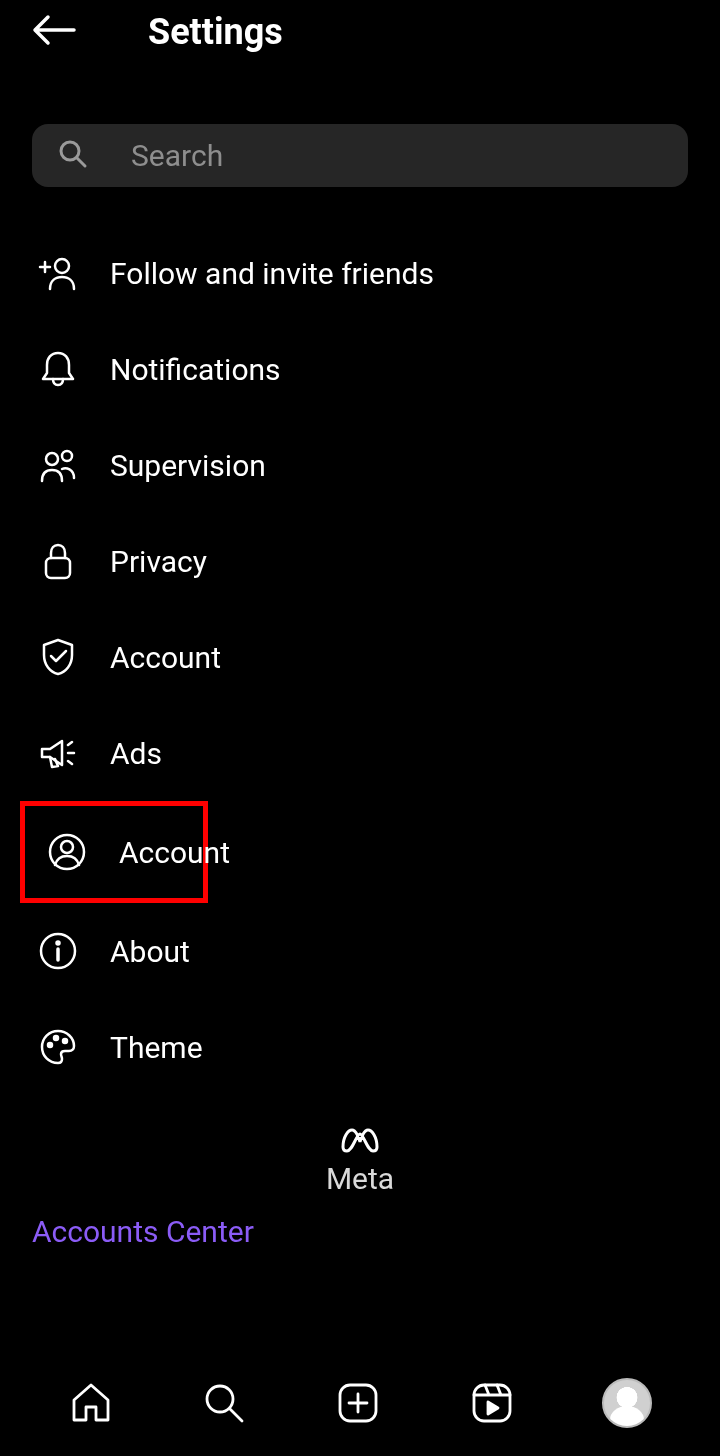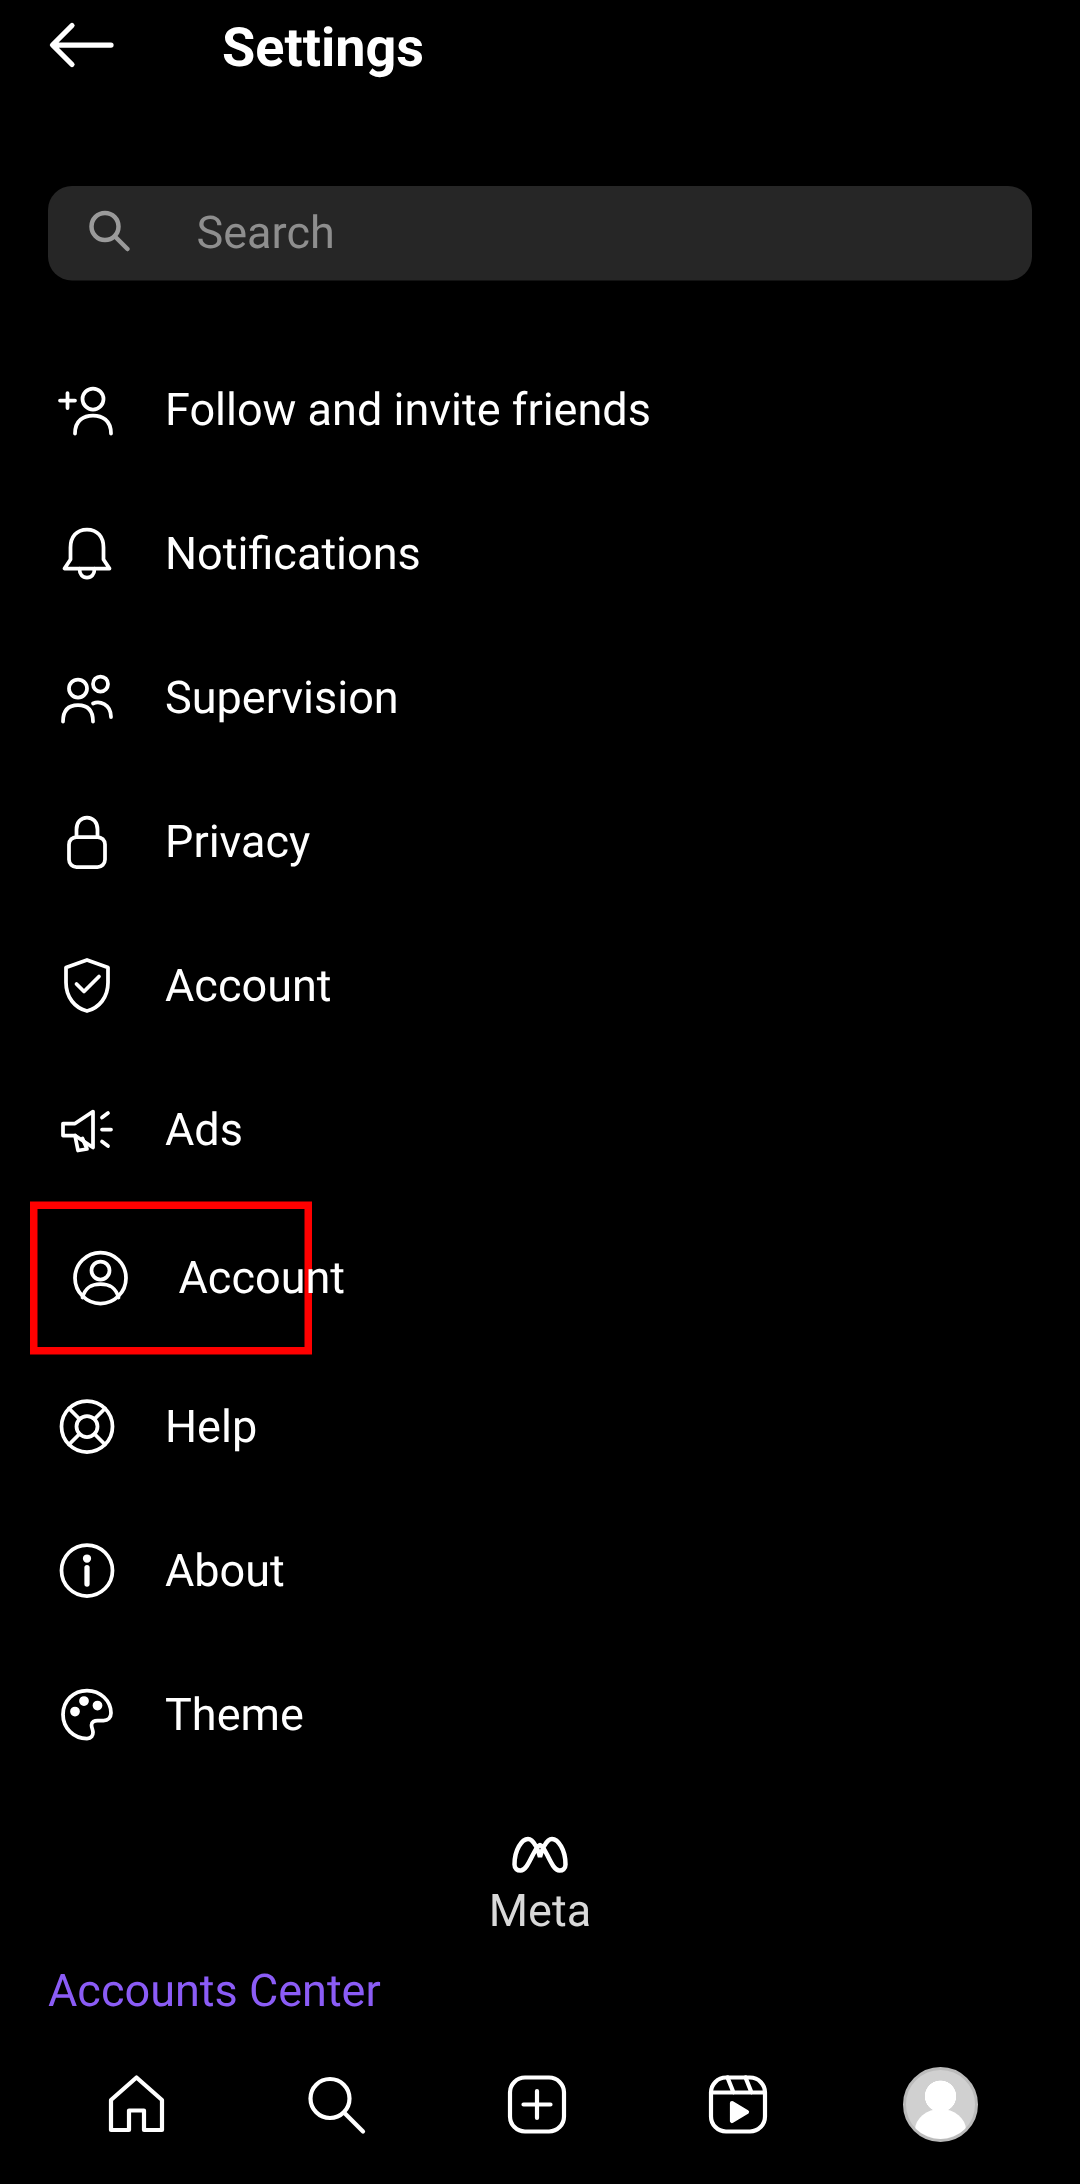--- a/index.html
+++ b/index.html
@@ -249,30 +249,20 @@
     <span class="menu-icon">
       <svg width="40" height="40" viewBox="0 0 40 40">
         <circle cx="20" cy="20" r="17"></circle>
         <circle cx="20" cy="15" r="6"></circle>
         <path d="M8 33 C10 26 14 24 20 24 C26 24 30 26 32 33"></path>
       </svg>
     </span>
     <span class="menu-label">Account</span>
   </div>
 
-  <div class="menu-item">
-    <span class="menu-icon">
-      <svg width="40" height="40" viewBox="0 0 40 40">
-        <circle cx="20" cy="20" r="17"></circle>
-        <circle cx="20" cy="20" r="7"></circle>
-        <path d="M8 8 L15 15 M32 8 L25 15 M8 32 L15 25 M32 32 L25 25"></path>
-      </svg>
-    </span>
-    <span class="menu-label">Help</span>
-  </div>
 
   <div class="menu-item">
     <span class="menu-icon">
       <svg width="40" height="40" viewBox="0 0 40 40">
         <circle cx="20" cy="20" r="17"></circle>
         <circle cx="20" cy="12" r="1.5" fill="#fff"></circle>
         <path d="M20 18 L20 29" stroke-width="3.5"></path>
       </svg>
     </span>
     <span class="menu-label">About</span>

